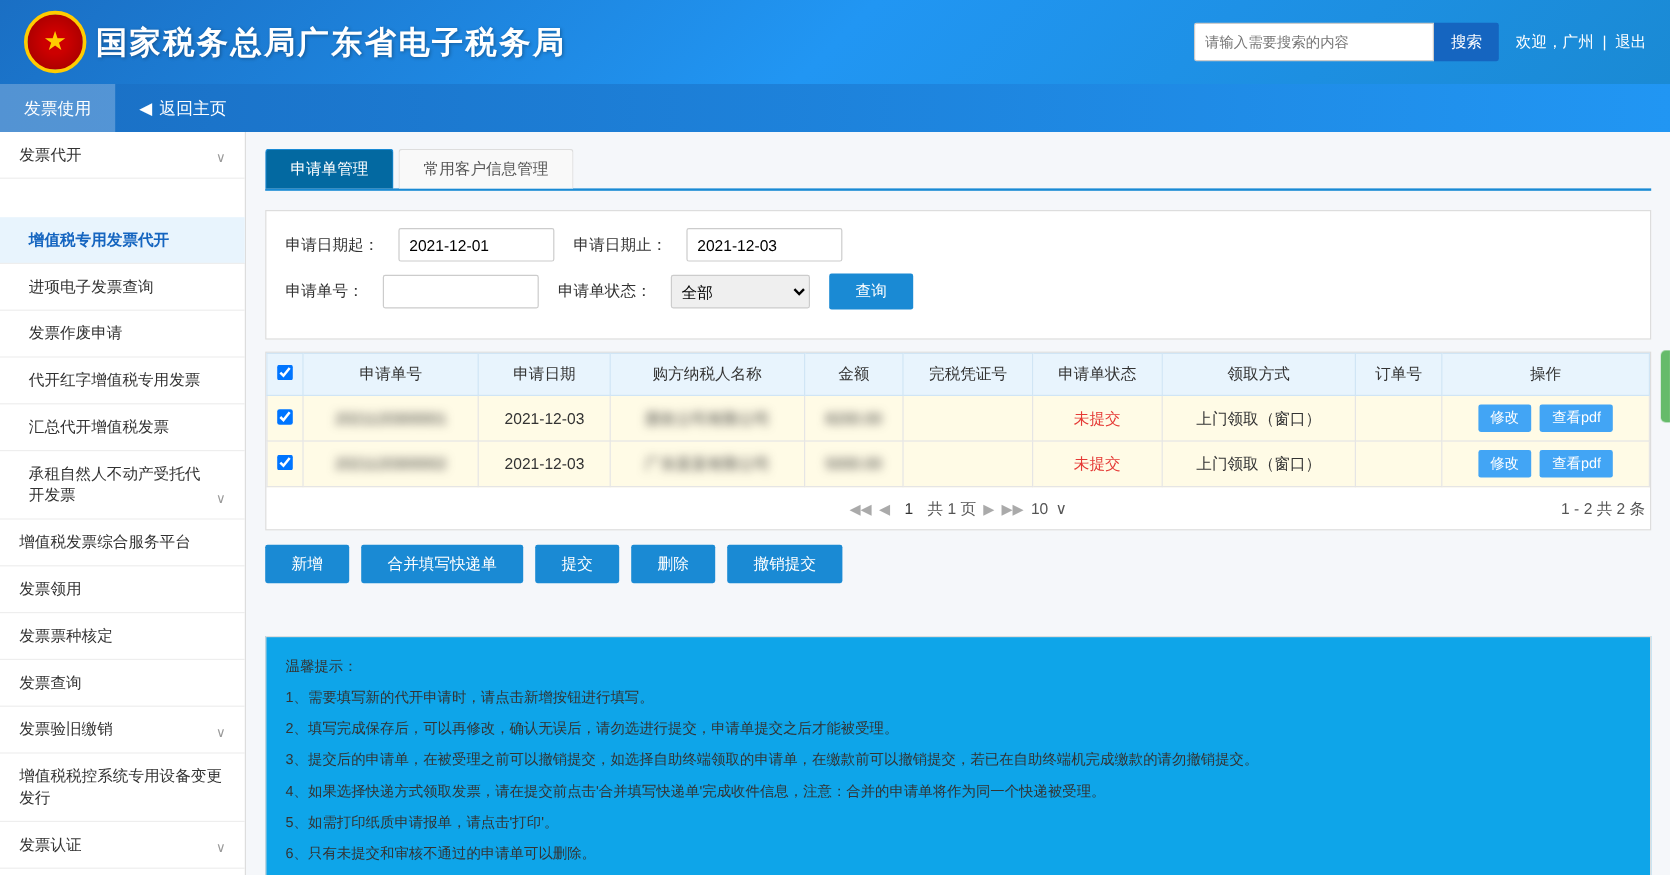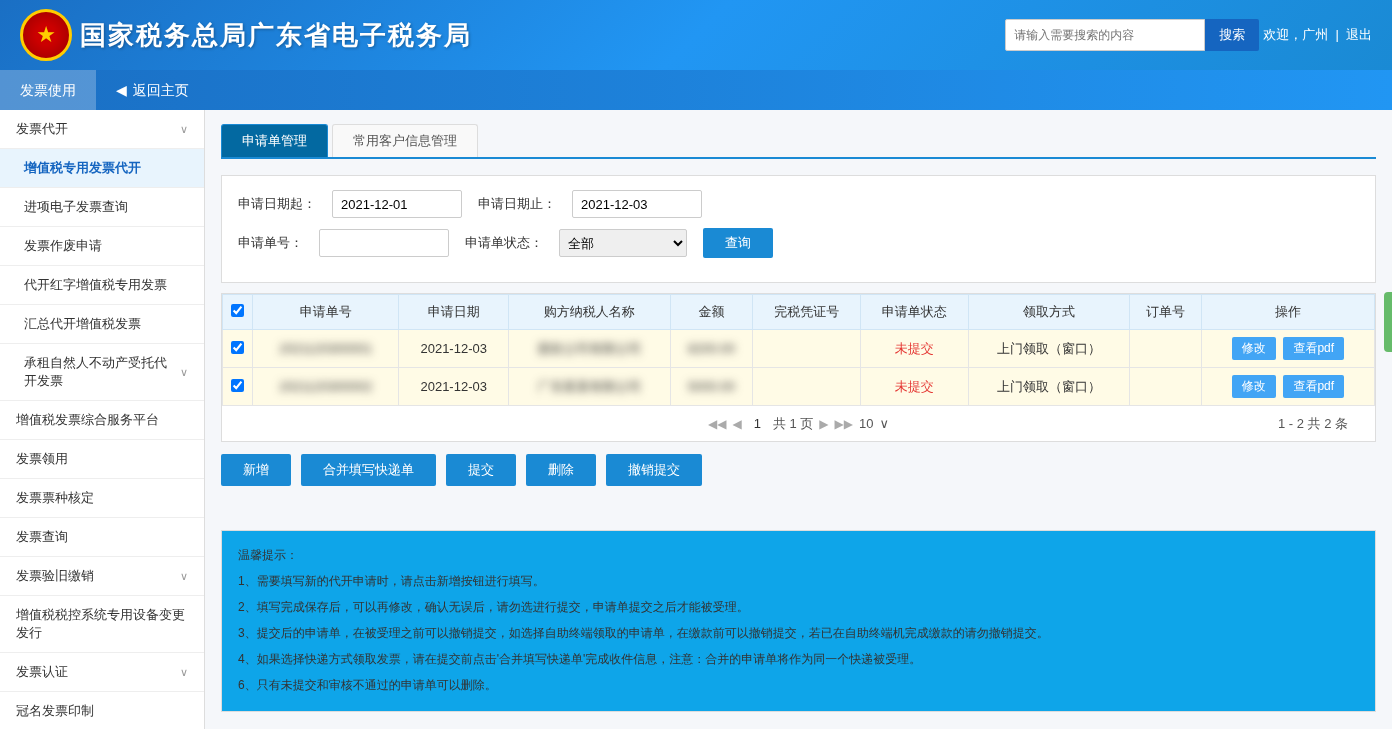--- a/index.html
+++ b/index.html
@@ -39,21 +39,21 @@
       color: #fff;
       font-size: 26px;
       font-weight: bold;
       letter-spacing: 2px;
       text-shadow: 1px 1px 3px rgba(0,0,0,0.3);
     }
     .header-right {
       margin-left: auto;
       display: flex;
       align-items: center;
-      gap: 4px;
+      gap: 14px;
     }
     .search-box {
       display: flex;
       align-items: center;
       gap: 0;
     }
     .search-input {
       width: 200px;
       height: 32px;
       border: 1px solid #ccc;
@@ -119,31 +119,32 @@
       width: 205px;
       background: #fff;
       border-right: 1px solid #ddd;
       flex-shrink: 0;
     }
     .sidebar-item {
       padding: 10px 16px;
       border-bottom: 1px solid #eee;
       cursor: pointer;
       display: flex;
-      align-items: center;
+      align-items: flex-end;
       justify-content: space-between;
       font-size: 13px;
       color: #333;
     }
     .sidebar-item.sub {
       padding-left: 24px;
       font-size: 13px;
       color: #1565c0;
       background: #e8f4fd;
       font-weight: bold;
+      margin-top: 32px;
     }
     .sidebar-item.sub2 {
       padding-left: 24px;
       font-size: 13px;
       color: #333;
     }
     .chevron {
       font-size: 11px;
       color: #999;
     }
@@ -206,21 +207,21 @@
       border-radius: 2px;
       width: 130px;
     }
     .form-select {
       height: 28px;
       border: 1px solid #ccc;
       padding: 0 4px;
       font-size: 13px;
       outline: none;
       border-radius: 2px;
-      width: 128px;
+      width: 116px;
     }
     .btn-query {
       height: 30px;
       padding: 0 22px;
       background: #1a8ad4;
       color: #fff;
       border: none;
       cursor: pointer;
       font-size: 13px;
       border-radius: 2px;
@@ -286,21 +287,21 @@
       align-items: center;
       justify-content: center;
       padding: 8px 0;
       gap: 6px;
       font-size: 13px;
       color: #555;
       position: relative;
     }
     .pagination-right {
       position: absolute;
-      right: 27px;
+      right: 4px;
       font-size: 13px;
       color: #555;
       margin-left: 16px;
     }
     .page-nav {
       color: #aaa;
       cursor: pointer;
       font-size: 12px;
     }
     .page-num {
@@ -548,19 +549,20 @@
       <button class="btn-delete">删除</button>
       <button class="btn-revoke">撤销提交</button>
     </div>
 
     <div class="tips">
       <p>温馨提示：</p>
       <p>1、需要填写新的代开申请时，请点击新增按钮进行填写。</p>
       <p>2、填写完成保存后，可以再修改，确认无误后，请勿选进行提交，申请单提交之后才能被受理。</p>
       <p>3、提交后的申请单，在被受理之前可以撤销提交，如选择自助终端领取的申请单，在缴款前可以撤销提交，若已在自助终端机完成缴款的请勿撤销提交。</p>
       <p>4、如果选择快递方式领取发票，请在提交前点击'合并填写快递单'完成收件信息，注意：合并的申请单将作为同一个快递被受理。</p>
+      <p>5、如需打印纸质申请报单，请点击'打印'。</p>
       <p>6、只有未提交和审核不通过的申请单可以删除。</p>
     </div>
 
   </div>
 </div>
 
 <div class="scroll-handle"></div>
 
 </body></html>

